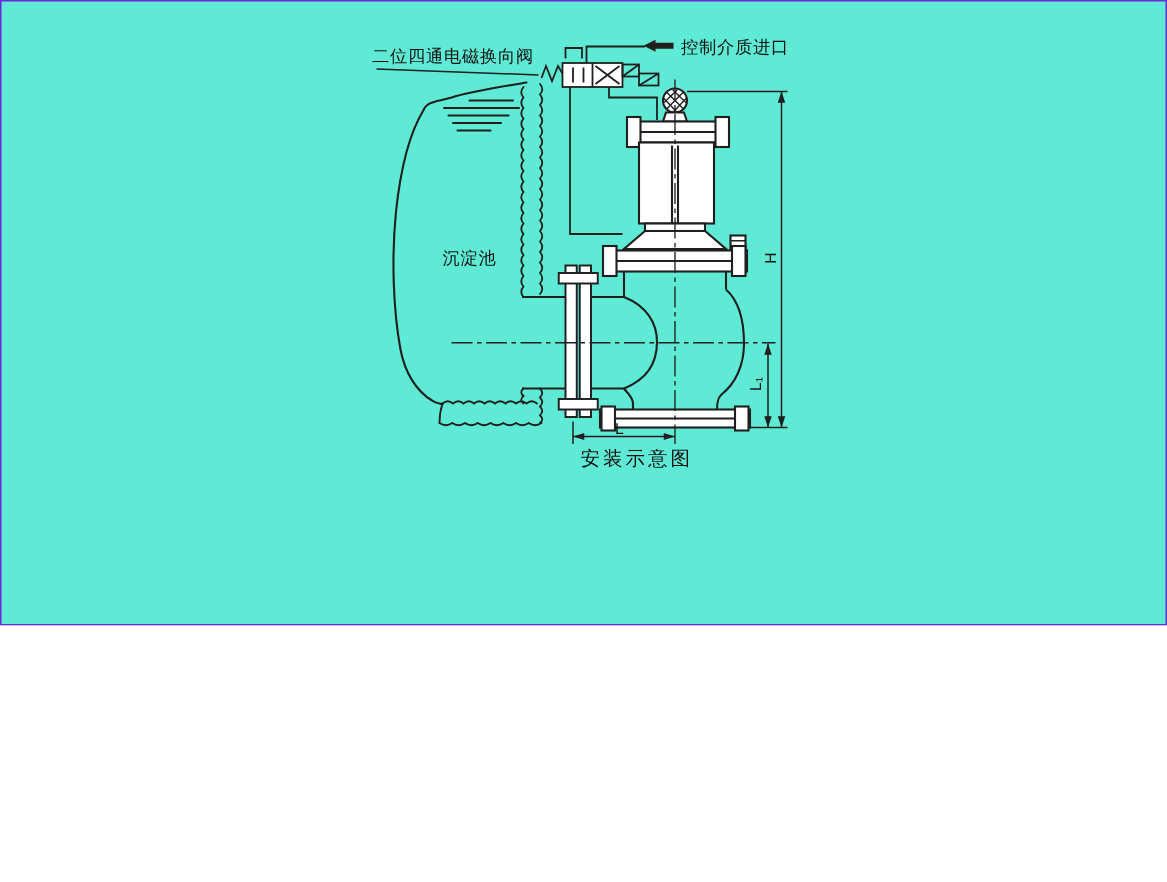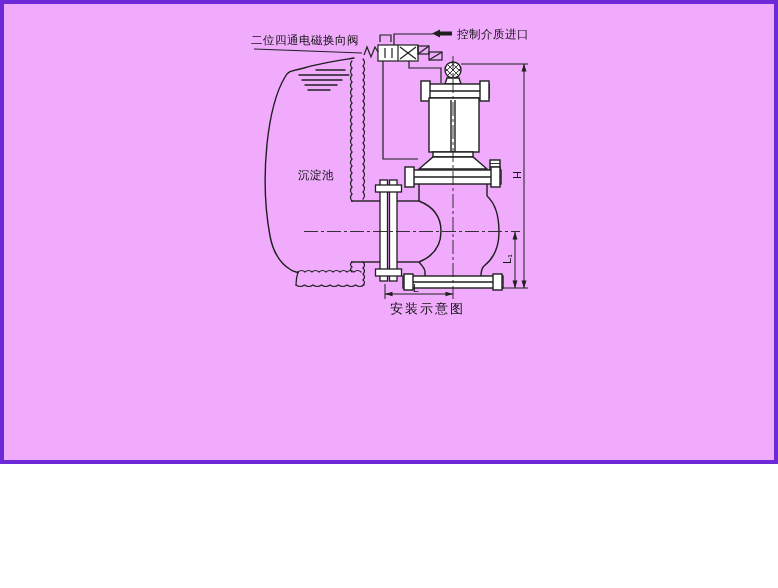--- a/index.html
+++ b/index.html
@@ -1,20 +1,20 @@
 <!DOCTYPE html>
 <html><head>
 <meta charset="utf-8">
 <style>
   html,body{margin:0;padding:0;background:#fff;}
   .page{
     position:relative;
-    width:778px;height:464px;
-    background:#f0abfc;
-    border:4px solid #6d28d9;
+    width:778px;height:417px;
+    background:#5eead4;
+    border:1px solid #6d28d9;
     box-sizing:border-box;
     overflow:hidden;
     font-family:"Liberation Sans", sans-serif;
   }
   svg text{
     fill:#111;
     font-family:"Liberation Sans","DejaVu Sans",sans-serif;
   }
   .lbl{font-size:11.5px;letter-spacing:0.5px;}
   .dim{font-size:10.5px;}

